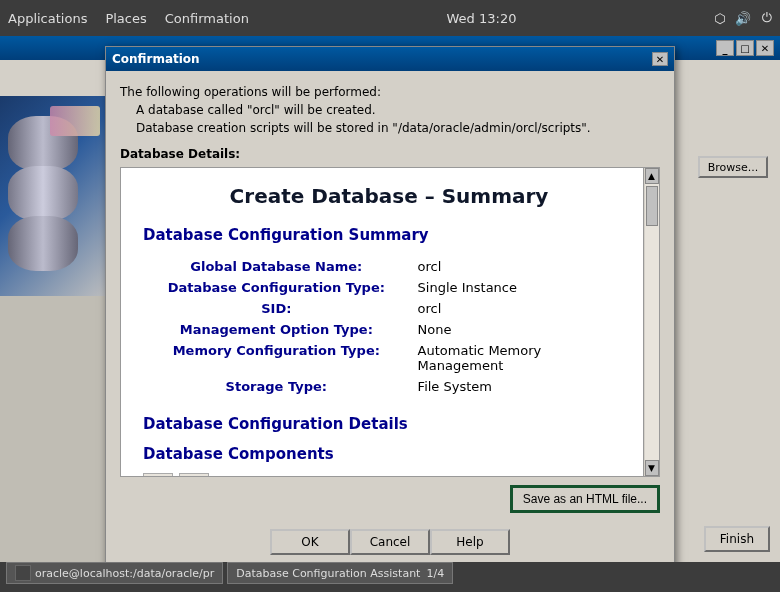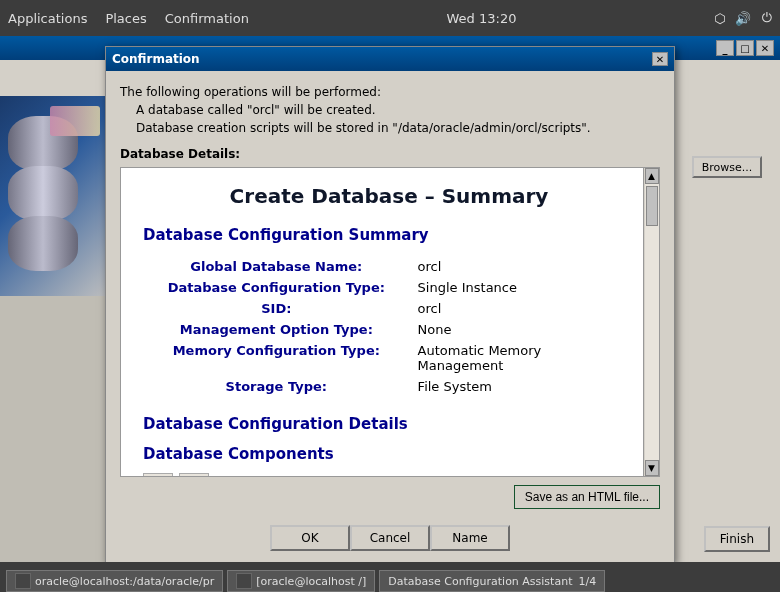--- a/index.html
+++ b/index.html
@@ -80,21 +80,21 @@
       color: #000;
     }
 
     
     .taskbar-bottom {
       position: absolute;
       bottom: 0; left: 0; right: 0;
       height: 30px;
       background: #3c3c3c;
       display: flex;
-      align-items: flex-end;
+      align-items: flex-start;
       padding: 0 6px;
       gap: 4px;
       z-index: 100;
     }
     .taskbar-item {
       background: #555;
       border: 1px solid #777;
       color: #ddd;
       font-size: 11px;
       padding: 2px 8px;
@@ -263,21 +263,21 @@
       font-size: 12px;
       cursor: pointer;
       height: 24px;
       display: flex;
       align-items: center;
     }
     .footer-save {
       padding: 4px 10px;
       font-size: 12px;
       background: #d4d0c8;
-      border: 1px solid #14532d;
+      border: 3px solid #14532d;
       cursor: pointer;
     }
     .dialog-bottom-btns {
       display: flex;
       justify-content: center;
       gap: 0;
       padding: 8px 14px 12px 14px;
     }
     .dialog-btn {
       width: 80px;
@@ -328,21 +328,21 @@
       bottom: 0;
       padding: 10px;
     }
     .bg-numbers {
       font-size: 11px;
       color: #444;
       line-height: 1.8;
     }
     .bg-side-btns {
       position: absolute;
-      right: 18px;
+      right: 12px;
       top: 60px;
       display: flex;
       flex-direction: column;
       gap: 6px;
       padding-left: 16px;
     }
     .bg-side-btn {
       width: 70px;
       height: 22px;
       background: #d4d0c8;
@@ -495,31 +495,27 @@
       </div>
 
       <div style="display:flex; justify-content:flex-end; margin-top:8px;">
         <button class="footer-save">Save as an HTML file...</button>
       </div>
     </div>
 
     <div class="dialog-bottom-btns">
       <div class="dialog-btn">OK</div>
       <div class="dialog-btn">Cancel</div>
-      <div class="dialog-btn">Name</div>
+      <div class="dialog-btn">Help</div>
     </div>
   </div>
 </div>
 
 <div class="taskbar-bottom">
   <div class="taskbar-item">
     <div class="taskbar-item-icon" style="background:#444;border:1px solid #666;"></div>
     <span>oracle@localhost:/data/oracle/pr</span>
   </div>
   <div class="taskbar-item">
-    <div class="taskbar-item-icon" style="background:#444;border:1px solid #666;"></div>
-    <span>[oracle@localhost /]</span>
-  </div>
-  <div class="taskbar-item">
     <span>Database Configuration Assistant</span>
     <span style="margin-left:6px;">1/4</span>
   </div>
 </div>
 
 </body></html>

